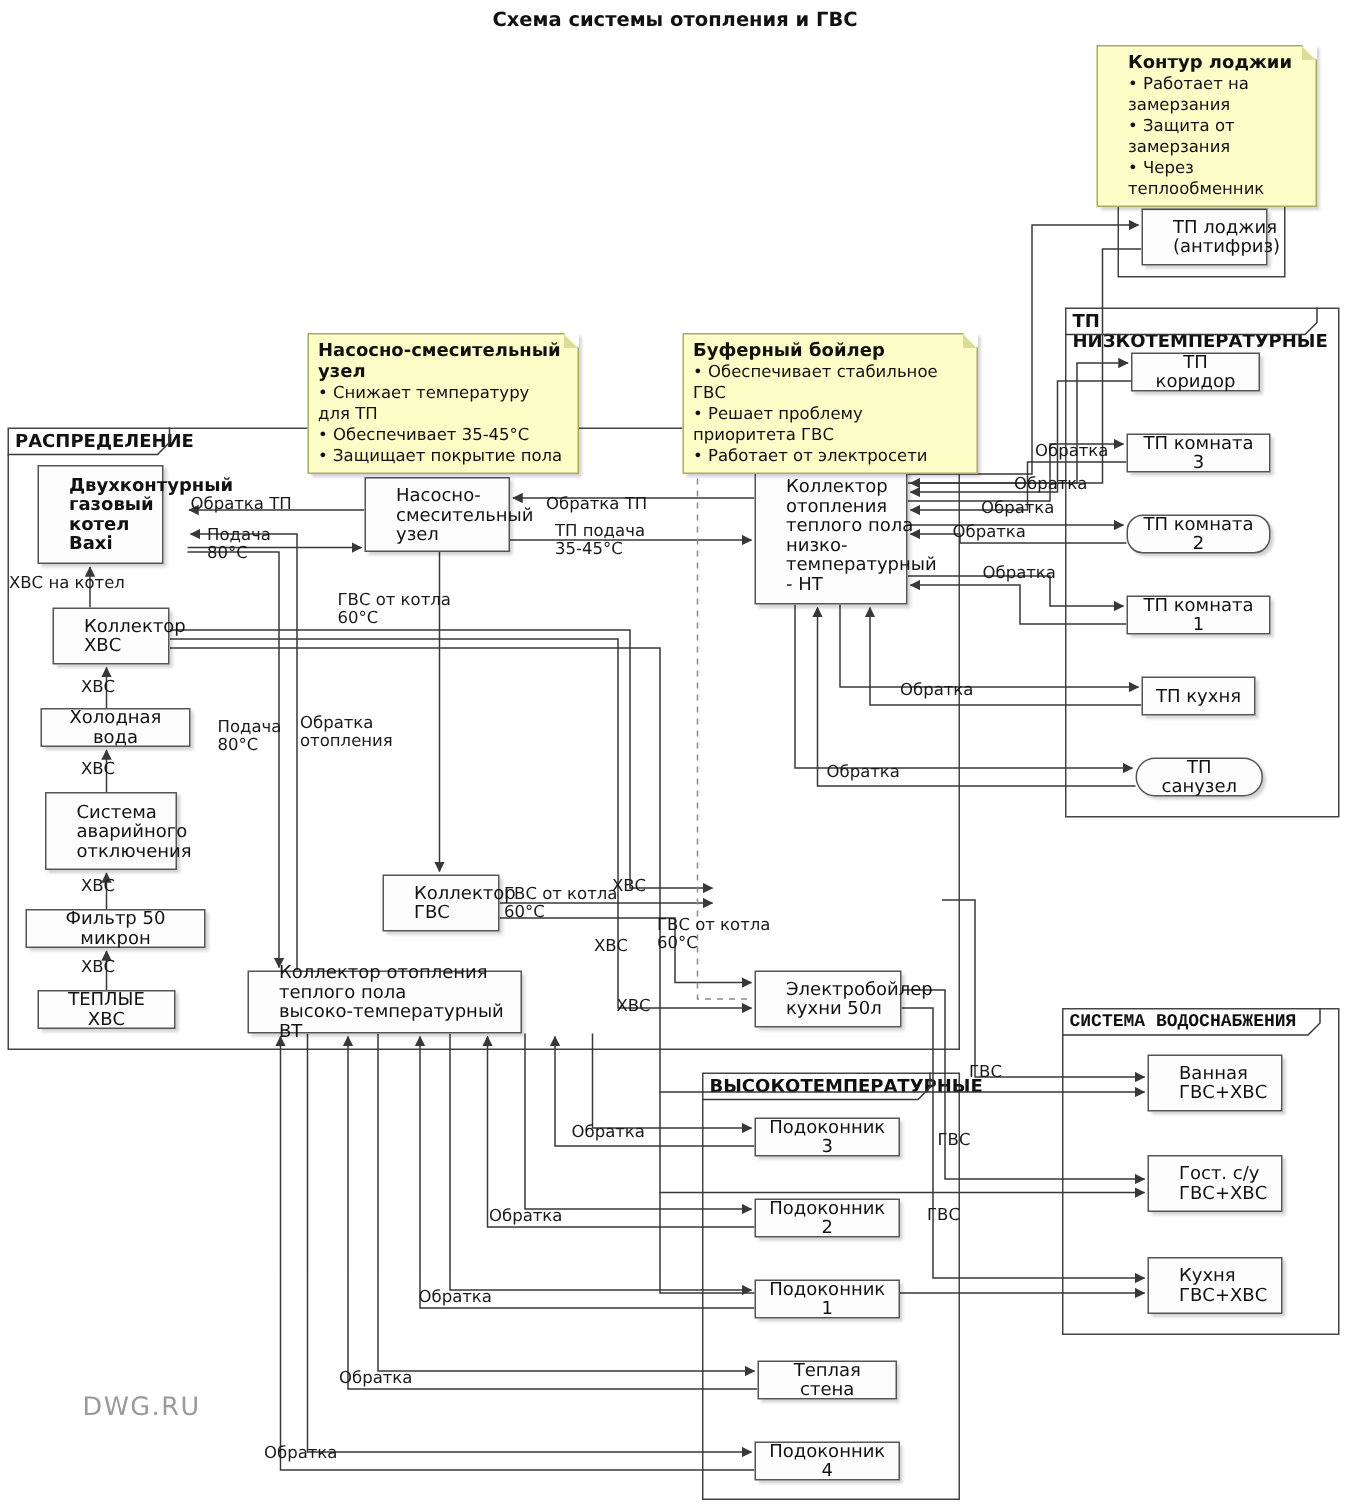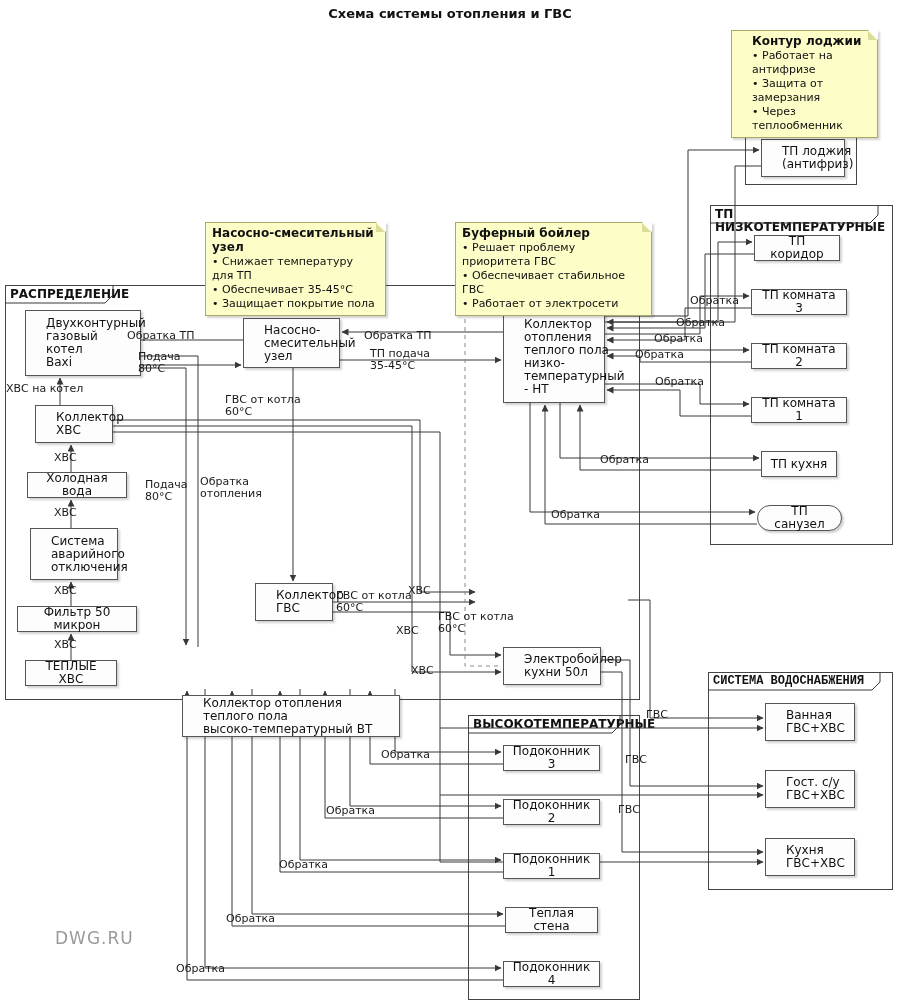--- a/index.html
+++ b/index.html
@@ -139,26 +139,26 @@
       <path class="edge dashed" d="M293,279 V317"></path>
       <path class="edge dashed" d="M465,279 V666 H502"></path>
       <path class="edge dashed" d="M800,88 V96"></path>
     </g>
   </svg>
 
   <div class="node left" style="left:761px;top:139px;width:84px;height:38px;">ТП лоджия
 (антифриз)</div>
   <div class="node center" style="left:754px;top:235px;width:86px;height:26px;">ТП коридор</div>
   <div class="node center" style="left:751px;top:289px;width:96px;height:26px;">ТП комната 3</div>
-  <div class="node center" style="left:751px;top:343px;width:96px;height:26px;">ТП комната 2</div>
+  <div class="node center" style="left:751px;top:343px;width:96px;height:26px;border-radius:11px;">ТП комната 2</div>
   <div class="node center" style="left:751px;top:397px;width:96px;height:26px;">ТП комната 1</div>
   <div class="node center" style="left:761px;top:451px;width:76px;height:26px;">ТП кухня</div>
   <div class="node center" style="left:757px;top:505px;width:85px;height:26px;border-radius:13px;">ТП санузел</div>
 
-  <div class="node left" style="left:25px;top:310px;width:116px;height:66px;">Двухконтурный
+  <div class="node left" style="left:25px;top:310px;width:84px;height:66px;font-weight:bold;">Двухконтурный
 газовый
 котел
 Baxi</div>
   <div class="node left" style="left:243px;top:318px;width:97px;height:50px;">Насосно-
 смесительный
 узел</div>
   <div class="node left" style="left:503px;top:310px;width:102px;height:93px;">Коллектор
 отопления
 теплого пола
 низко-
@@ -169,54 +169,54 @@
   <div class="node center" style="left:27px;top:472px;width:100px;height:26px;">Холодная вода</div>
   <div class="node left" style="left:30px;top:528px;width:88px;height:52px;">Система
 аварийного
 отключения</div>
   <div class="node center" style="left:17px;top:606px;width:120px;height:26px;">Фильтр 50 микрон</div>
   <div class="node center" style="left:25px;top:660px;width:92px;height:26px;">ТЕПЛЫЕ ХВС</div>
   <div class="node left" style="left:255px;top:583px;width:78px;height:38px;">Коллектор
 ГВС</div>
   <div class="node left" style="left:503px;top:647px;width:98px;height:38px;">Электробойлер
 кухни 50л</div>
-  <div class="node left" style="left:182px;top:647px;width:218px;height:42px;margin-top:48px;">Коллектор отопления теплого пола
+  <div class="node left" style="left:165px;top:647px;width:183px;height:42px;">Коллектор отопления теплого пола
 высоко-температурный ВТ</div>
 
   <div class="node center" style="left:503px;top:745px;width:97px;height:26px;">Подоконник 3</div>
   <div class="node center" style="left:503px;top:799px;width:97px;height:26px;">Подоконник 2</div>
   <div class="node center" style="left:503px;top:853px;width:97px;height:26px;">Подоконник 1</div>
   <div class="node center" style="left:505px;top:907px;width:93px;height:26px;">Теплая стена</div>
   <div class="node center" style="left:503px;top:961px;width:97px;height:26px;">Подоконник 4</div>
 
   <div class="node left" style="left:765px;top:703px;width:90px;height:38px;">Ванная
 ГВС+ХВС</div>
   <div class="node left" style="left:765px;top:770px;width:90px;height:38px;">Гост. с/у
 ГВС+ХВС</div>
   <div class="node left" style="left:765px;top:838px;width:90px;height:38px;">Кухня
 ГВС+ХВС</div>
 
   <div class="note" style="left:731px;top:30px;width:147px;padding-left:20px;">
     <div class="note-title">Контур лоджии</div>
-    <div class="note-line">Работает на антифризе</div>
+    <div class="note-line">Работает на замерзания</div>
     <div class="note-line">Защита от замерзания</div>
     <div class="note-line">Через теплообменник</div>
   </div>
 
   <div class="note" style="left:205px;top:222px;width:181px;">
     <div class="note-title">Насосно-смесительный узел</div>
     <div class="note-line">Снижает температуру для ТП</div>
     <div class="note-line">Обеспечивает 35-45°C</div>
     <div class="note-line">Защищает покрытие пола</div>
   </div>
 
   <div class="note" style="left:455px;top:222px;width:197px;">
     <div class="note-title">Буферный бойлер</div>
+    <div class="note-line">Обеспечивает стабильное ГВС</div>
     <div class="note-line">Решает проблему приоритета ГВС</div>
-    <div class="note-line">Обеспечивает стабильное ГВС</div>
     <div class="note-line">Работает от электросети</div>
   </div>
 
   <span class="edge-label" style="left:127px;top:330px;">Обратка ТП</span>
   <span class="edge-label" style="left:138px;top:351px;">Подача
 80°C</span>
   <span class="edge-label" style="left:6px;top:383px;">ХВС на котел</span>
   <span class="edge-label" style="left:364px;top:330px;">Обратка ТП</span>
   <span class="edge-label" style="left:370px;top:348px;">ТП подача
 35-45°C</span>

